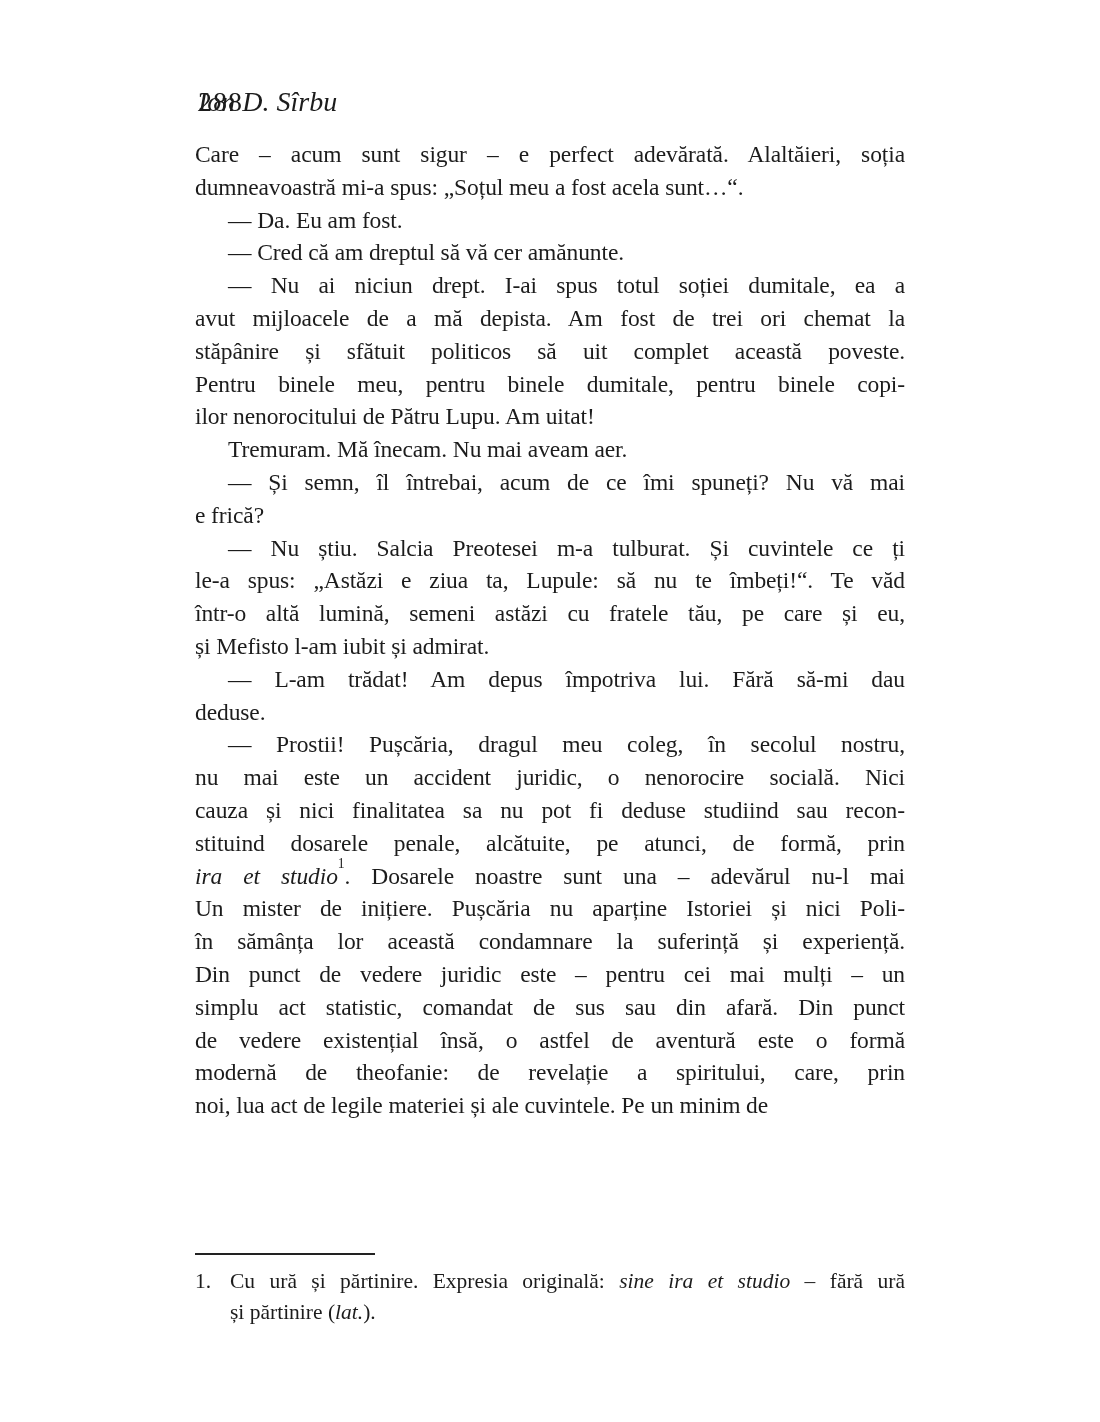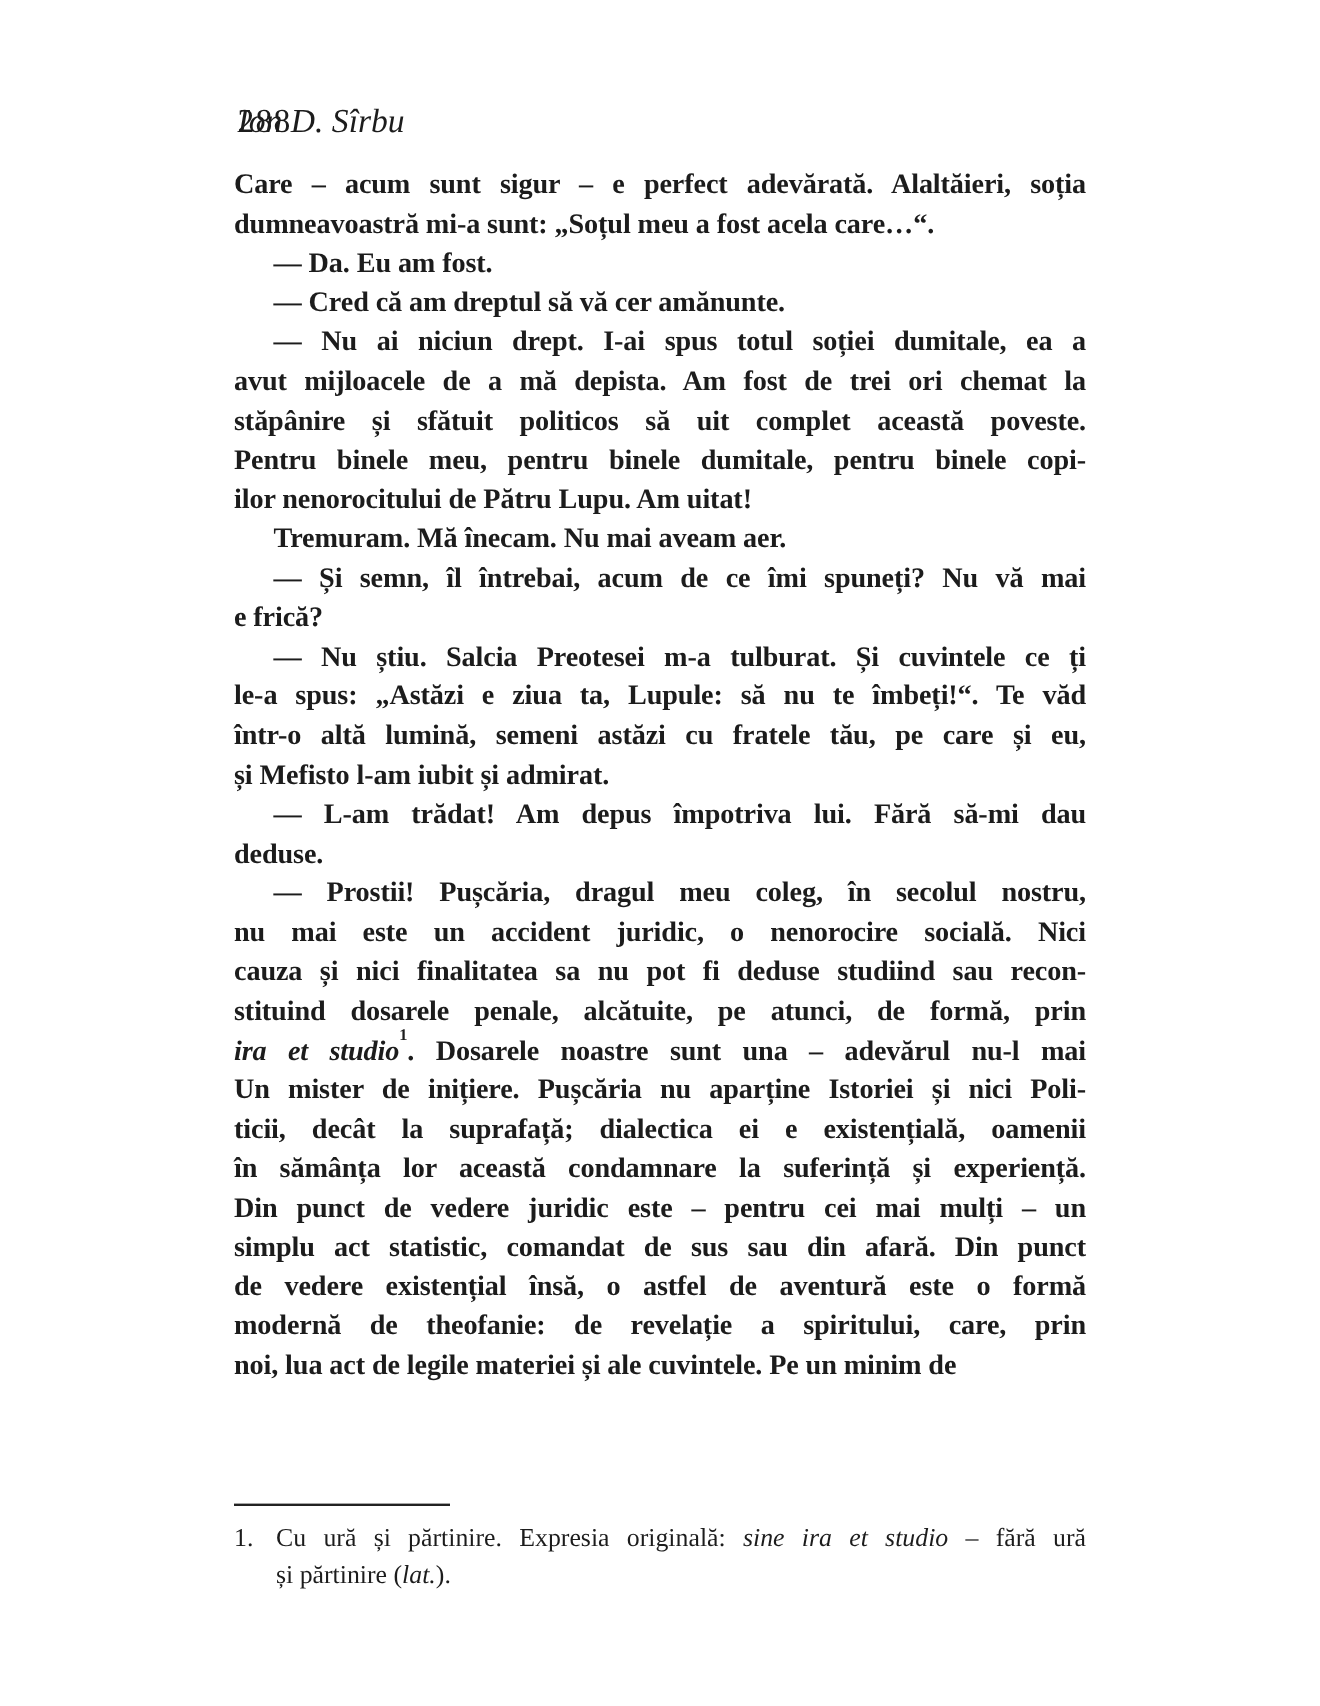--- a/index.html
+++ b/index.html
@@ -26,21 +26,20 @@
     position: absolute; left: 0; top: 0;
     width: 100%; 
     font-style: italic;
   }
   .body-text {
     position: absolute;
     left: 195px; top: 138px;
     width: 710px;
     font-size: 23.5px;
     letter-spacing: -0.1px;
-    font-weight: bold;
   }
   .tline {
     height: 32.8px;
     line-height: 32.8px;
     text-align: justify;
     text-align-last: justify;
   }
   .tline.indent { text-indent: 33px; }
   .tline.end { text-align-last: auto; }
   i { font-style: italic; }
@@ -65,21 +64,21 @@
 <body>
 
 <div class="page">
   <div class="header">
     <span class="pagenum">288</span>
     <span class="running-title">Ion D. Sîrbu</span>
   </div>
 
   <div class="body-text">
       <div class="tline"><span>Care – acum sunt sigur – e perfect adevărată. Alaltăieri, soția</span></div>
-      <div class="tline end"><span>dumneavoastră mi-a sunt: „Soțul meu a fost acela care…“.</span></div>
+      <div class="tline end"><span>dumneavoastră mi-a spus: „Soțul meu a fost acela sunt…“.</span></div>
       <div class="tline indent end"><span>— Da. Eu am fost.</span></div>
       <div class="tline indent end"><span>— Cred că am dreptul să vă cer amănunte.</span></div>
       <div class="tline indent"><span>— Nu ai niciun drept. I-ai spus totul soției dumitale, ea a</span></div>
       <div class="tline"><span>avut mijloacele de a mă depista. Am fost de trei ori chemat la</span></div>
       <div class="tline"><span>stăpânire și sfătuit politicos să uit complet această poveste.</span></div>
       <div class="tline"><span>Pentru binele meu, pentru binele dumitale, pentru binele copi-</span></div>
       <div class="tline end"><span>ilor nenorocitului de Pătru Lupu. Am uitat!</span></div>
       <div class="tline indent end"><span>Tremuram. Mă înecam. Nu mai aveam aer.</span></div>
       <div class="tline indent"><span>— Și semn, îl întrebai, acum de ce îmi spuneți? Nu vă mai</span></div>
       <div class="tline end"><span>e frică?</span></div>
@@ -88,21 +87,20 @@
       <div class="tline"><span>într-o altă lumină, semeni astăzi cu fratele tău, pe care și eu,</span></div>
       <div class="tline end"><span>și Mefisto l-am iubit și admirat.</span></div>
       <div class="tline indent"><span>— L-am trădat! Am depus împotriva lui. Fără să-mi dau</span></div>
       <div class="tline end"><span>deduse.</span></div>
       <div class="tline indent"><span>— Prostii! Pușcăria, dragul meu coleg, în secolul nostru,</span></div>
       <div class="tline"><span>nu mai este un accident juridic, o nenorocire socială. Nici</span></div>
       <div class="tline"><span>cauza și nici finalitatea sa nu pot fi deduse studiind sau recon-</span></div>
       <div class="tline"><span>stituind dosarele penale, alcătuite, pe atunci, de formă, prin</span></div>
       <div class="tline"><i>ira et studio</i><sup>1</sup><span>. Dosarele noastre sunt una – adevărul nu-l mai</span></div>
       <div class="tline"><span>Un mister de inițiere. Pușcăria nu aparține Istoriei și nici Poli-</span></div>
-      <div class="tline"><span>ticii, decât la suprafață; dialectica ei e existențială, oamenii</span></div>
       <div class="tline"><span>în sămânța lor această condamnare la suferință și experiență.</span></div>
       <div class="tline"><span>Din punct de vedere juridic este – pentru cei mai mulți – un</span></div>
       <div class="tline"><span>simplu act statistic, comandat de sus sau din afară. Din punct</span></div>
       <div class="tline"><span>de vedere existențial însă, o astfel de aventură este o formă</span></div>
       <div class="tline"><span>modernă de theofanie: de revelație a spiritului, care, prin</span></div>
       <div class="tline end"><span>noi, lua act de legile materiei și ale cuvintele. Pe un minim de</span></div>
     </div>
 
   <div class="fn-rule"></div>
 

